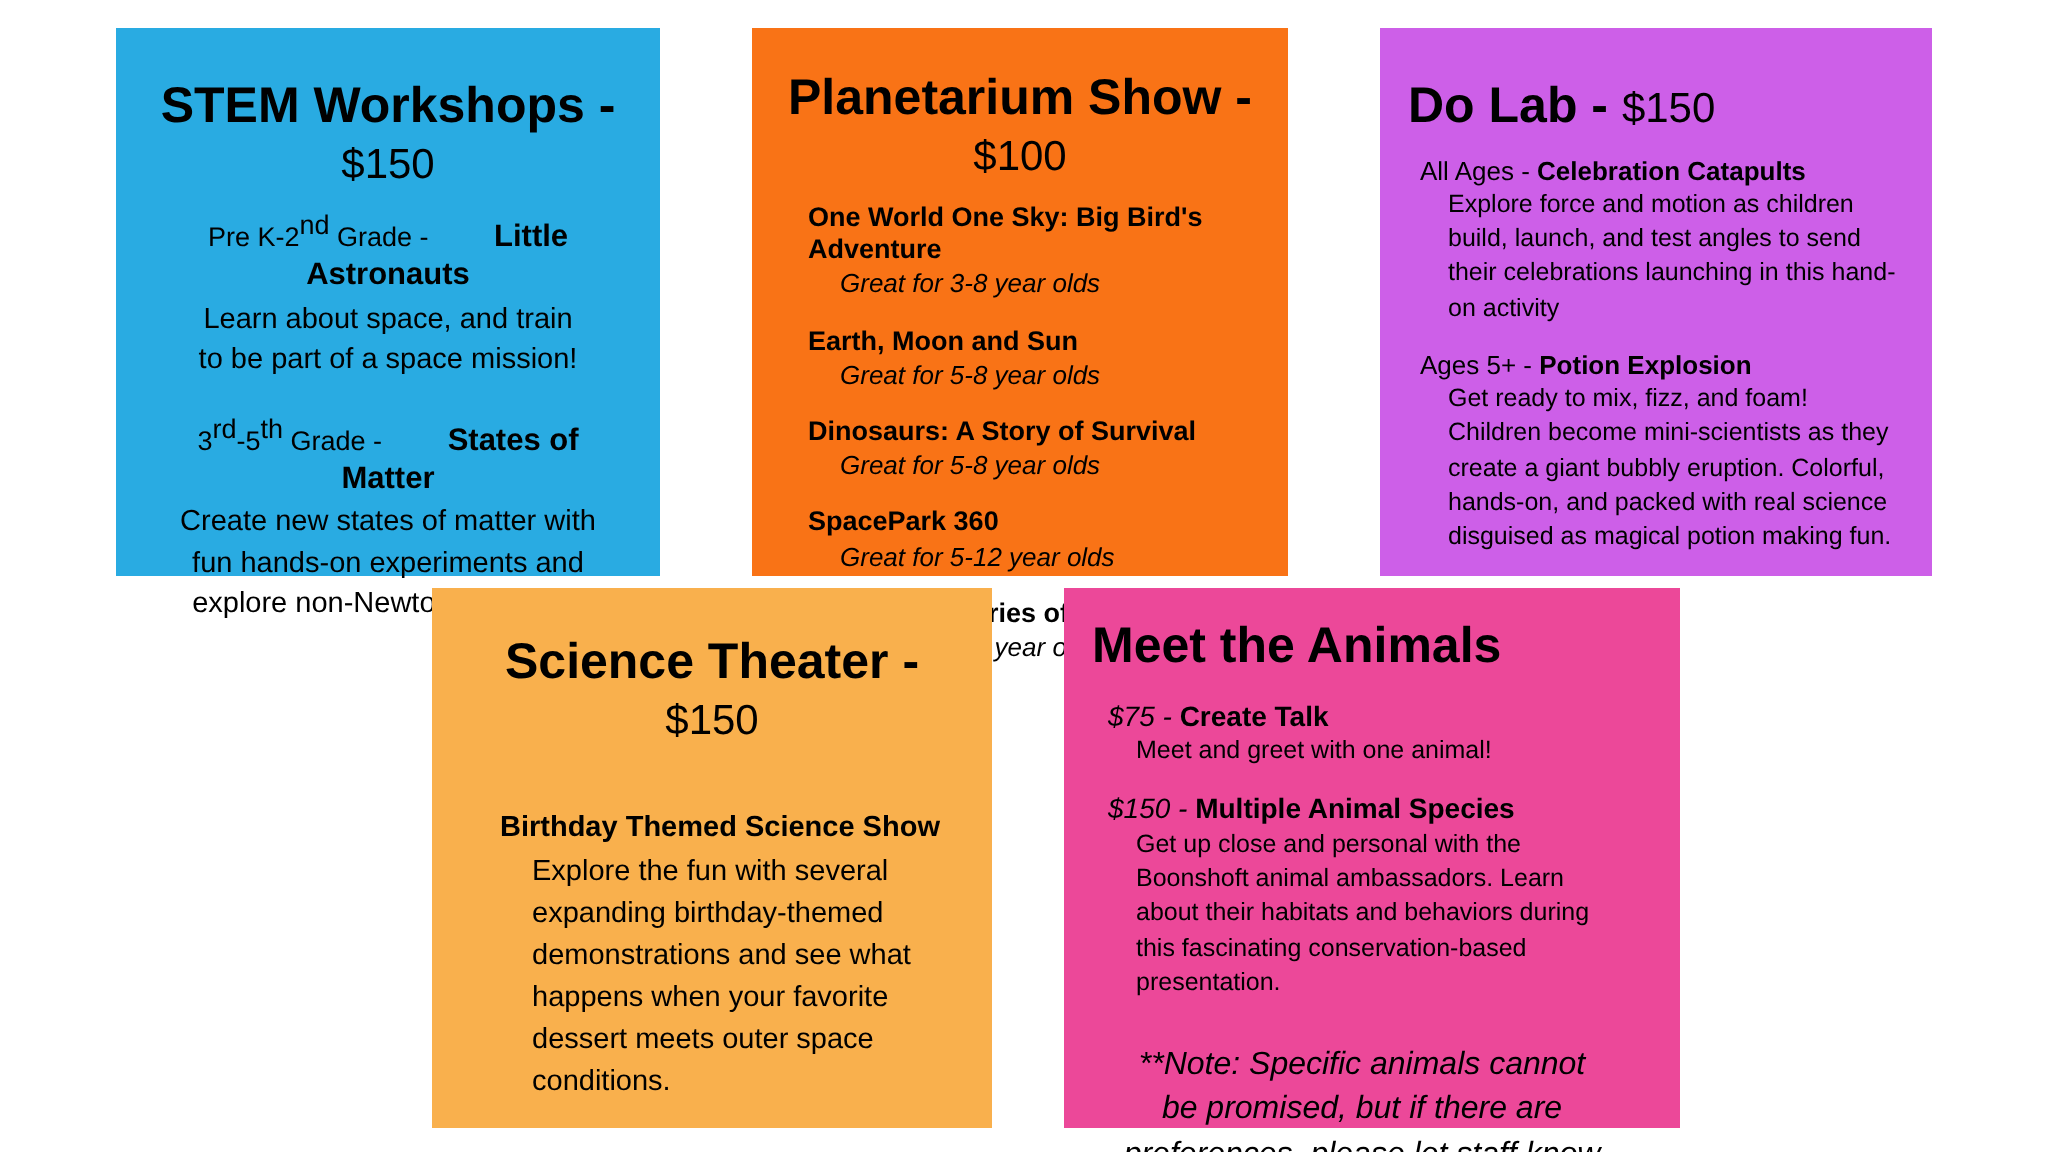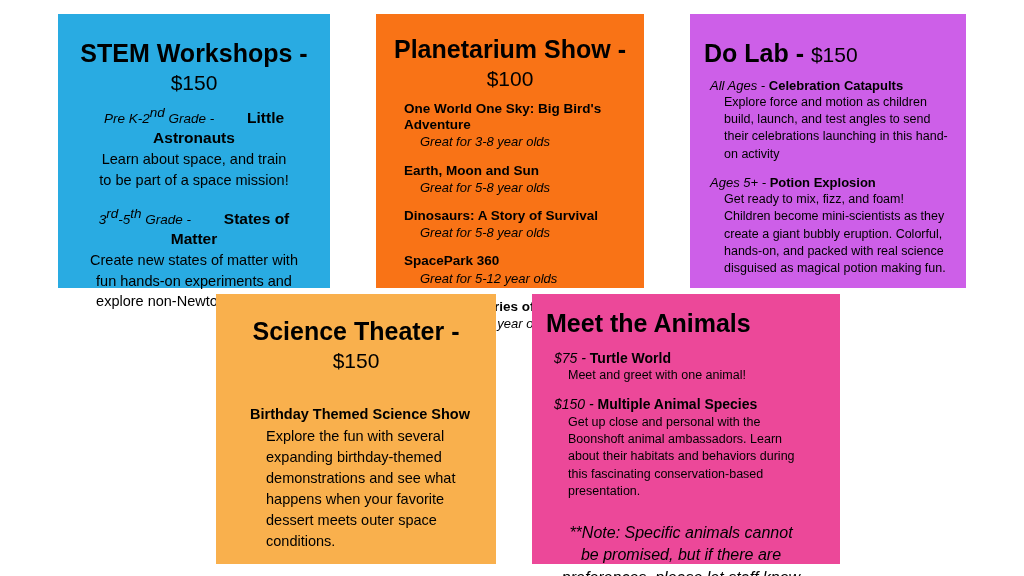--- a/index.html
+++ b/index.html
@@ -40,21 +40,21 @@
   .title-center { text-align: center; }
   .title-left   { text-align: left; }
 
   
   .section { margin-bottom: 10px; }
   .sec-head {
     font-size: 13.5px;
     color: #000;
     line-height: 1.25;
   }
-  .sec-head .ital { font-style: italic; font-weight: normal; }
+  .sec-head .ital { font-weight: normal; }
   .sec-head .bold { font-weight: bold; }
   .sec-body {
     font-size: 13.5px;
     color: #000;
     line-height: 1.35;
   }
 
   
   #card-stem .sec-head { text-align: center; font-size: 14.5px; margin-bottom: 2px; }
   #card-stem .sec-head .ital { font-size: 13.5px; }
@@ -177,21 +177,21 @@
   </div>
 </div>
 
 <div class="card" id="card-animals">
   <div class="card-title title-left">
     <span>Meet the Animals</span>
   </div>
 
   <div class="section">
     <div class="sec-head">
-      <span class="ital">$75 -  </span><span class="bold">Turtle World</span>
+      <span class="ital">$75 -  </span><span class="bold">Create Talk</span>
     </div>
     <div class="sec-body">Meet and greet with one animal!</div>
   </div>
 
   <div class="section">
     <div class="sec-head">
       <span class="ital">$150 -  </span><span class="bold">Multiple Animal Species</span>
     </div>
     <div class="sec-body">Get up close and personal with the Boonshoft animal ambassadors. Learn about their habitats and behaviors during this fascinating conservation-based presentation.</div>
   </div>

